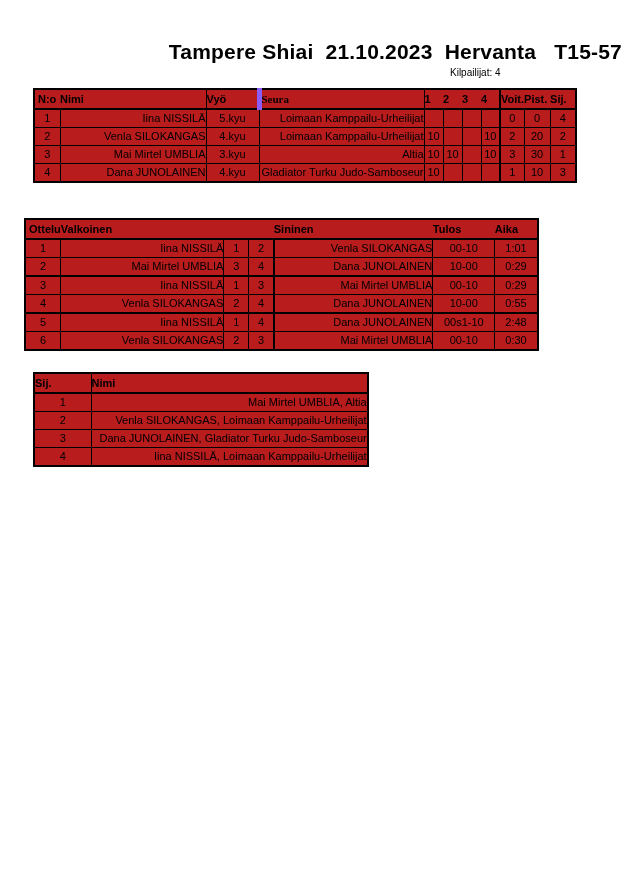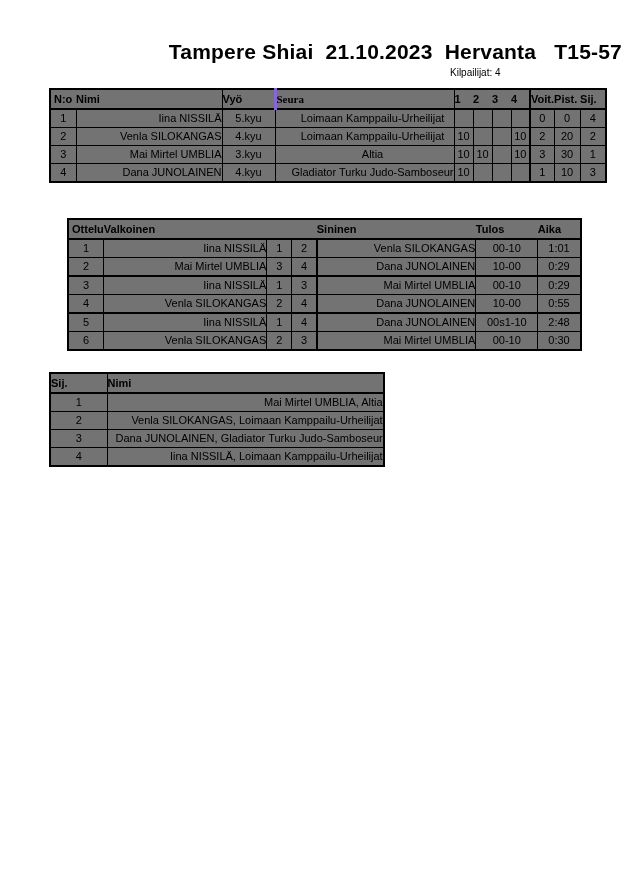--- a/index.html
+++ b/index.html
@@ -14,48 +14,48 @@
     font-size:21px;font-weight:bold;white-space:pre;letter-spacing:0.2px;
   }
   .sec-title{font-size:12px;font-weight:bold;text-align:right;margin-top:33px;}
   .sec-title.k{top:66px;left:33px;width:351px;}
   .sec-title.o{top:196px;left:33px;width:490px;}
   .sec-title.t{top:350px;left:33px;width:282px;}
   .count-label{top:67px;left:450px;width:150px;font-size:10px;}
 
   table{
     border-collapse:collapse;table-layout:fixed;
-    font-size:11px;border:2px solid #000;background:#737373;margin-left:16px;
+    font-size:11px;border:2px solid #000;background:#b91c1c;
   }
   td{padding:0;height:17px;line-height:17px;vertical-align:middle;overflow:visible;}
   thead td{height:18px;line-height:18px;font-weight:bold;border:0;border-bottom:2px solid #000;}
   tbody td{border:1px solid #000;text-align:center;}
 
   .al{text-align:right;padding-left:8px;}
-  .al6{text-align:center;padding-left:16px;}
+  .al6{text-align:right;padding-left:2px;}
   .hleft{text-align:left;padding-left:3px;white-space:nowrap;overflow:visible;}
   .nowrap{white-space:nowrap;overflow:visible;}
 
   
-  .t1 thead td.h-vyo{border-left:1px solid #000;border-right:3px solid #8b5cf6;}
+  .t1 thead td.h-vyo{border-left:1px solid #000;border-right:5px solid #8b5cf6;}
   .t1 thead td.h-seura{border-right:1px solid #000;font-family:Liberation Serif, serif;}
   .t1 thead td.h-r4{border-right:2px solid #000;}
   .t1 td.c-r4{border-right:2px solid #000;}
   .t1 td.c-voit{border-left:2px solid #000;}
 
   
   .t2 thead td{border-bottom:2px solid #000;}
   .t2 td.c-bno{border-right:2px solid #000;}
   .t2 tr.thick td{border-bottom:2px solid #000;}
 
   
   .t3 thead td.h-sij{border-right:1px solid #000;}
 
   .pos-t1{top:88px;left:33px;}
-  .pos-t2{top:218px;left:51px;}
+  .pos-t2{top:218px;left:24px;}
   .pos-t3{top:372px;left:33px;}
 </style>
 </head>
 <body>
 
 <div class="abs page-title">Tampere Shiai  21.10.2023  Hervanta   T15-57</div>
 <div class="abs sec-title k">Kilpailijat</div>
 <div class="abs count-label">Kilpailijat: 4</div>
 
 <table class="abs pos-t1 t1">

